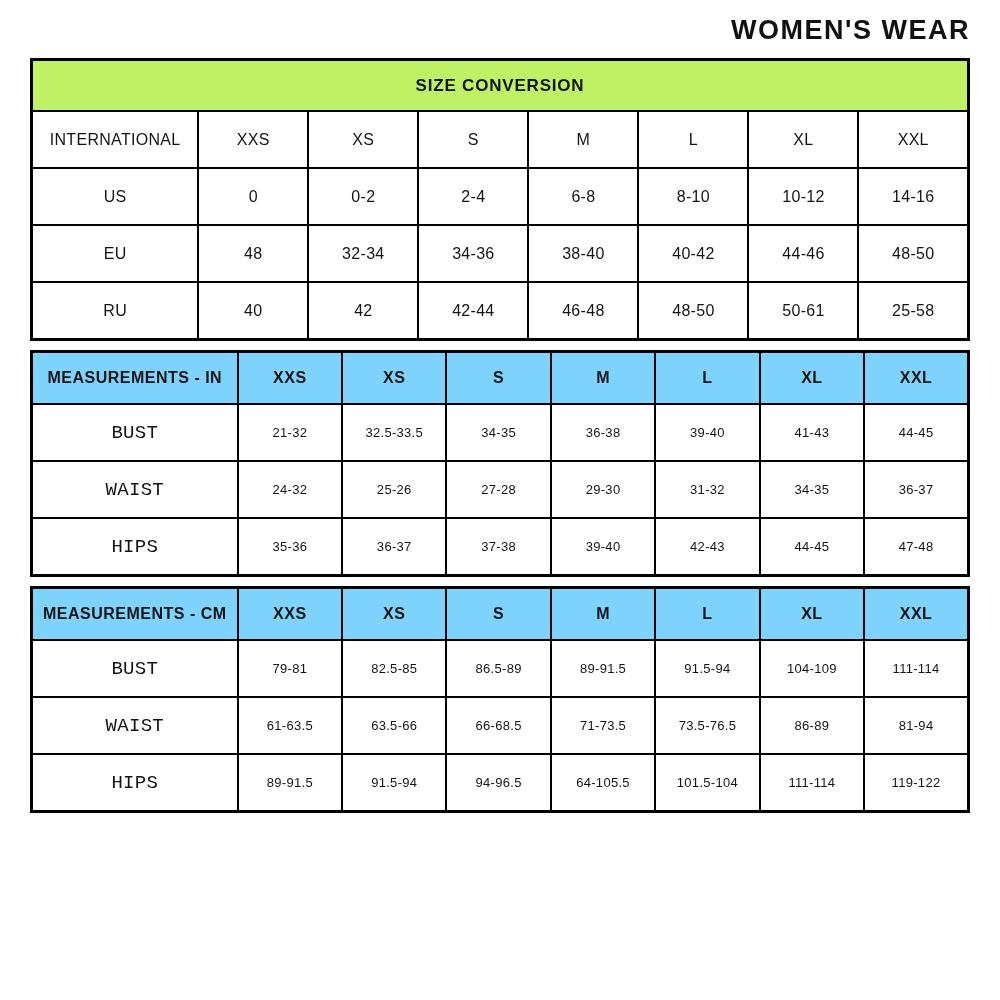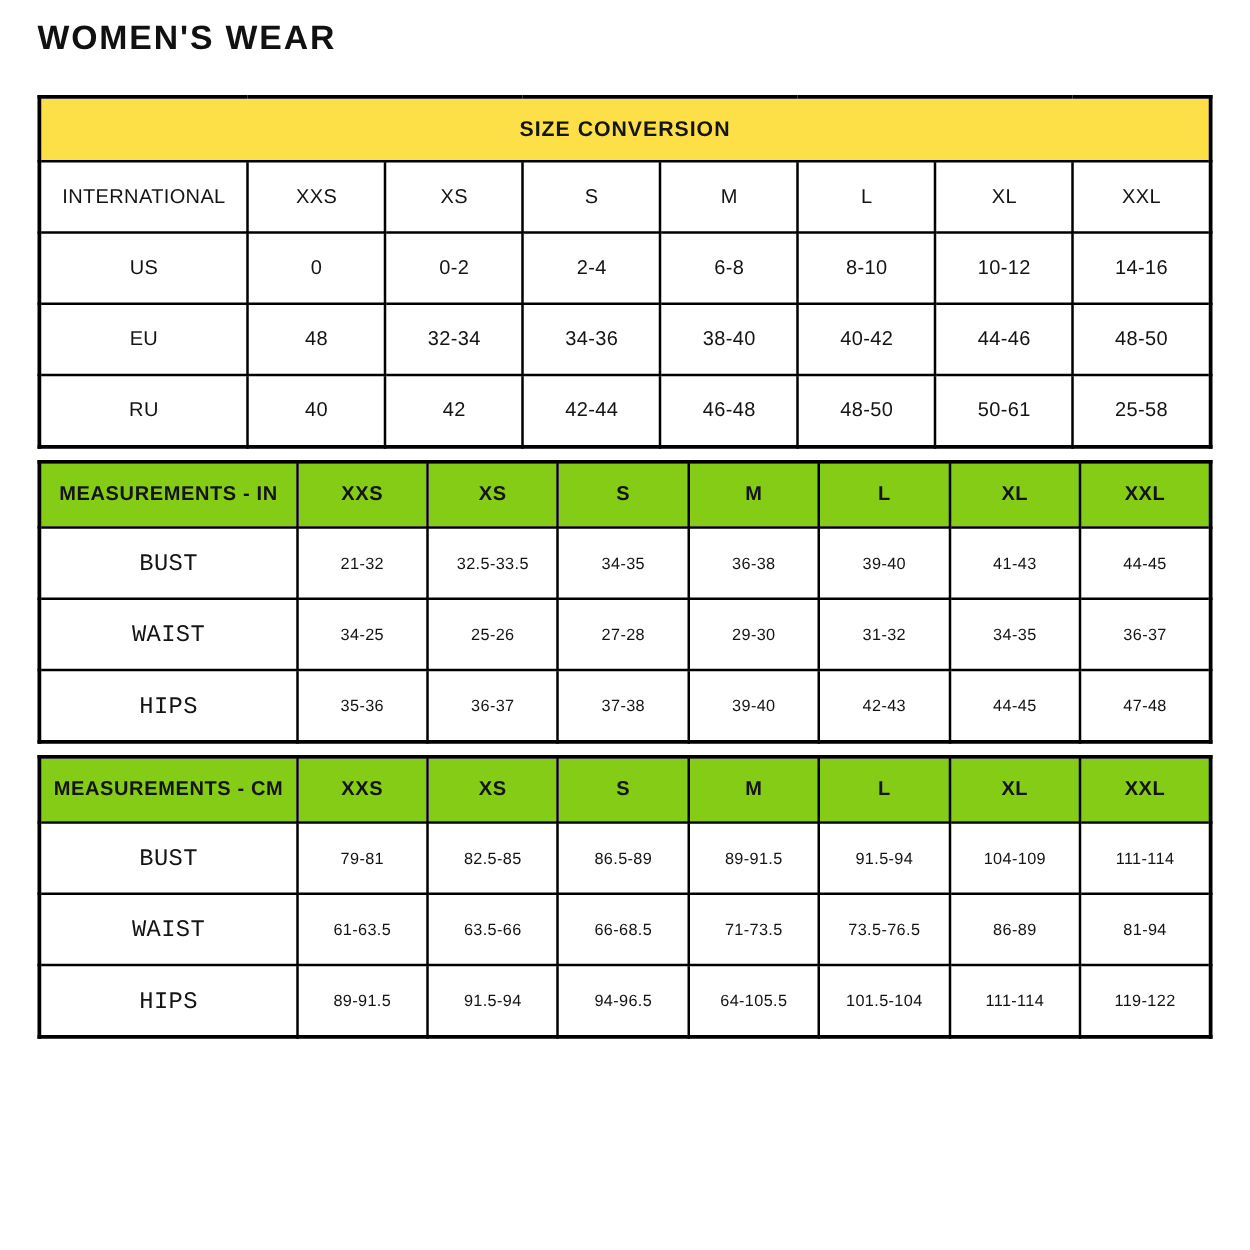--- a/index.html
+++ b/index.html
@@ -13,25 +13,25 @@
     overflow: hidden;
     font-family: "Liberation Sans", sans-serif;
     color: #141414;
   }
   .page {
     padding: 0 30px;
     box-sizing: border-box;
     width: 1000px;
   }
   .title {
-    text-align: left;
+    text-align: right;
     font-size: 27px;
     font-weight: bold;
     letter-spacing: 1.5px;
-    margin: 15px 0 30px 0;
+    margin: 15px 0 12px 0;
     color: #111111;
   }
   table {
     border-collapse: collapse;
     table-layout: fixed;
     width: 940px;
     margin: 0 0 9px 0;
     border: 3px solid #000;
   }
   td {
@@ -39,31 +39,31 @@
     text-align: center;
     vertical-align: middle;
     padding: 0 2px;
     letter-spacing: 0.3px;
     overflow: hidden;
     white-space: nowrap;
   }
   
   .t-conv td { height: 55px; font-size: 16px; }
   .t-conv tr.band td {
-    background: #fde047;
+    background: #bef264;
     font-weight: bold;
     font-size: 17px;
     letter-spacing: 0.8px;
     height: 49px;
   }
   .t-conv col.c-label { width: 17.8%; }
   
   .t-meas td { height: 55px; font-size: 13px; }
   .t-meas tr.hdr td {
-    background: #84cc16;
+    background: #7dd3fc;
     font-weight: bold;
     font-size: 16px;
     letter-spacing: 0.5px;
     height: 50px;
   }
   .t-meas td.lbl { font-size: 19px; font-family: Liberation Mono, monospace; }
   .t-meas col.c-label { width: 22%; }
 </style>
 </head>
 <body>
@@ -157,21 +157,21 @@
         <td>21-32</td>
         <td>32.5-33.5</td>
         <td>34-35</td>
         <td>36-38</td>
         <td>39-40</td>
         <td>41-43</td>
         <td>44-45</td>
       </tr>
       <tr>
         <td class="lbl">WAIST</td>
-        <td>34-25</td>
+        <td>24-32</td>
         <td>25-26</td>
         <td>27-28</td>
         <td>29-30</td>
         <td>31-32</td>
         <td>34-35</td>
         <td>36-37</td>
       </tr>
       <tr>
         <td class="lbl">HIPS</td>
         <td>35-36</td>

